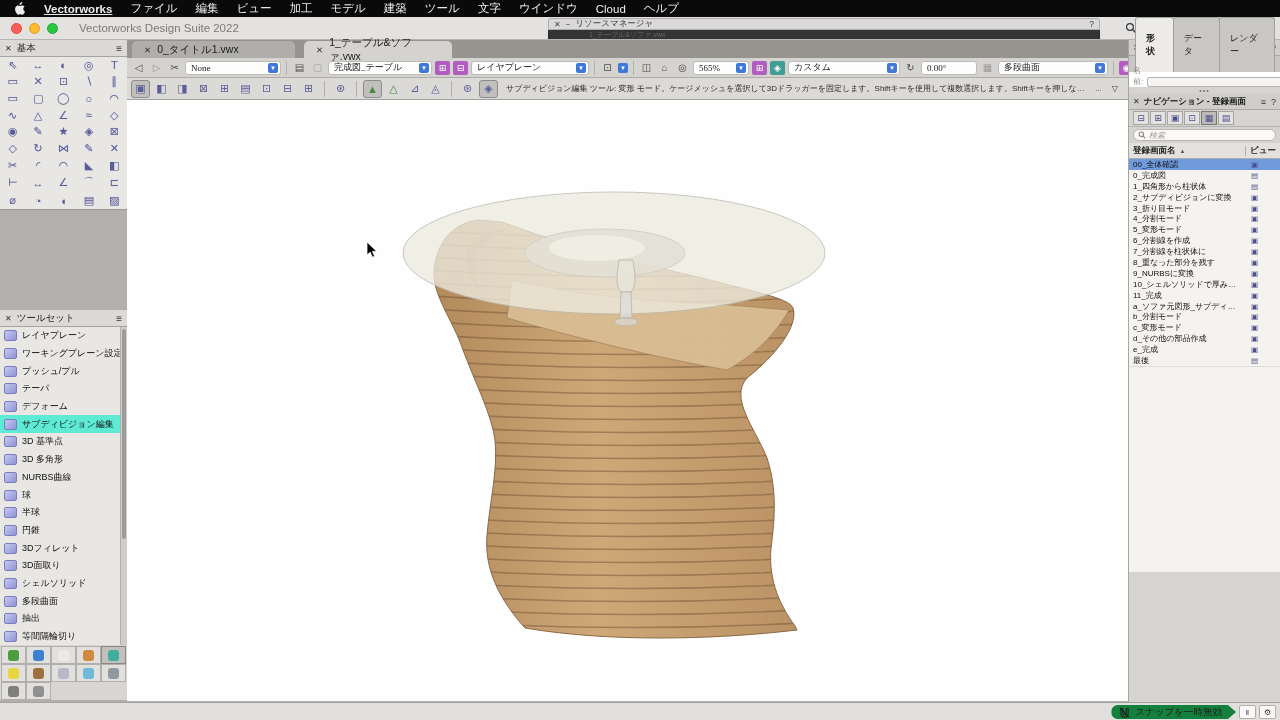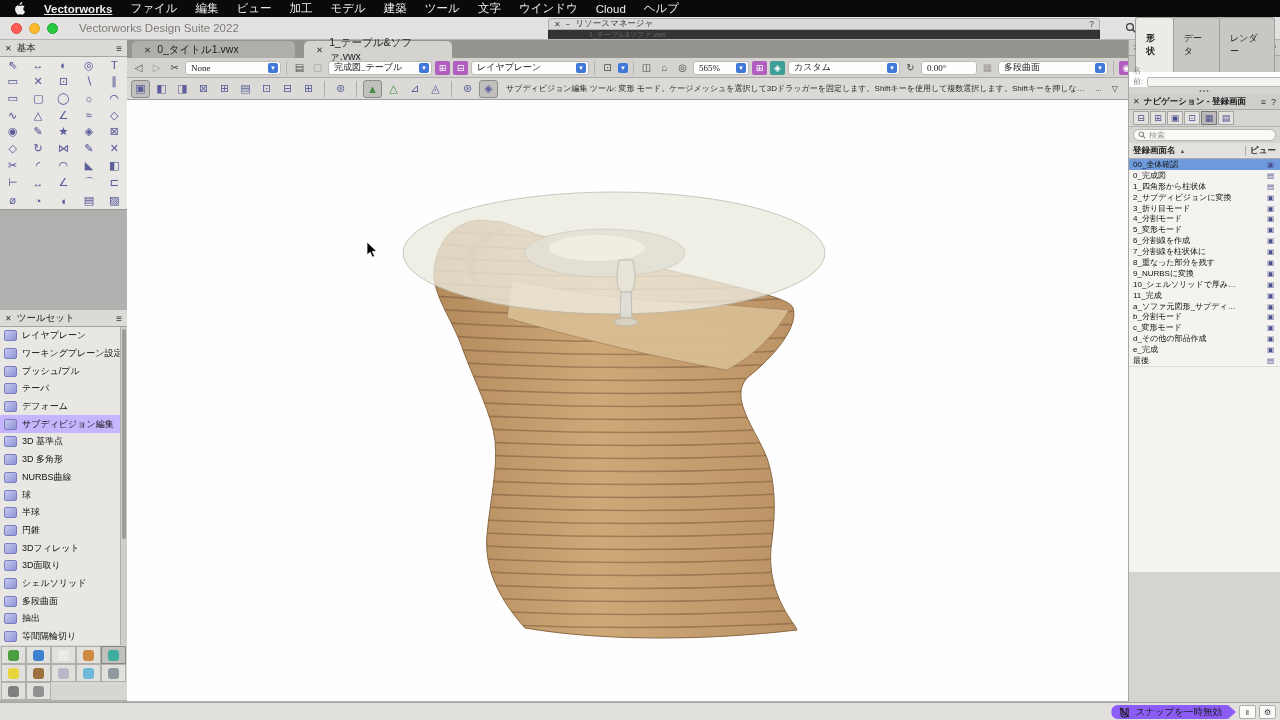--- a/index.html
+++ b/index.html
@@ -35,21 +35,21 @@
   .palette-hdr { height:17px; background:#dcdad7; border-bottom:1px solid #a6a4a2; display:flex; align-items:center; font-size:9.5px; color:#1c1c1c; padding:0 5px; }
   .palette-hdr .x { font-size:8px; margin-right:5px; color:#333; }
   .palette-hdr .burger { margin-left:auto; color:#333; font-size:10px; }
   .basic-body { background:#e9e7e4; height:153px; display:grid; grid-template-columns:repeat(5,1fr); border-bottom:1px solid #9a9896; }
   .btool { display:flex; align-items:center; justify-content:center; font-size:11px; color:#5a5e9a; }
   .btool span{ text-shadow:0 0 1px rgba(90,94,160,.25); }
 
   .toolset { position:absolute; left:0; top:270px; width:127px; }
   .ts-list { background:#e9e7e4; height:318px; overflow:hidden; position:relative; }
   .ts-item { height:17.7px; display:flex; align-items:center; font-size:9px; color:#111; padding-left:4px; gap:5px; white-space:nowrap; }
-  .ts-item.active { background:#c4b5fd; }
+  .ts-item.active { background:#5eead4; }
   .ts-item .tico { width:13px; height:11px; background:linear-gradient(135deg,#c6c9ee,#8e93d6); border:1px solid #7a7ec0; border-radius:2px; flex:none; }
   .ts-scroll { position:absolute; right:0; top:0; width:7px; height:318px; background:#cfcdca; border-left:1px solid #b0aeac; }
   .ts-thumb { position:absolute; left:1px; right:1px; top:2px; height:210px; background:#9e9c9a; border-radius:3px; }
   .cat-grid { background:#d8d6d3; padding:1px 0 0 1px; display:grid; grid-template-columns:repeat(5,25px); grid-auto-rows:18px; }
   .cat { border:1px solid #b2b0ae; background:#e2e0dd; display:flex; align-items:center; justify-content:center; }
   .cat.active { background:#c2c0bd; border-color:#8a8886; }
   .cat .dot { width:11px; height:11px; border-radius:3px; }
 
   
   .center { position:absolute; left:127px; top:40px; width:1001px; height:662px; }
@@ -88,36 +88,36 @@
   .oi-tab.active { background:#edebe7; font-weight:bold; }
   .oi-tab.idle { background:#c9c7c4; }
   .oi-body { background:#edebe7; height:290px; padding:4px 5px; font-size:8.5px; font-weight:bold; color:#1a1a1a; }
   .oi-name { background:#ffffff; height:15px; display:flex; align-items:flex-end; gap:4px; padding:0 4px; font-size:8px; color:#8a8886; }
   .oi-name input { flex:1; height:10px; border:1px solid #b8b6b4; background:#f6f4f0; border-radius:2px; }
   .rp-handle { height:7px; display:flex; align-items:center; justify-content:center; color:#777; font-size:7px; letter-spacing:1px; background:#d6d4d1; }
 
   .nav-icons { height:17px; background:#d6d4d1; border-bottom:1px solid #b4b2b0; display:flex; align-items:center; padding:0 4px; gap:1px; }
   .nav-ic { width:16px; height:14px; border:1px solid #a8a6a4; background:#e4e2de; display:flex; align-items:center; justify-content:center; font-size:9px; color:#4a4e8e; }
   .nav-ic.active { background:#bcbab6; border-color:#777; }
-  .nav-search { height:16px; display:flex; align-items:center; padding:0 4px; background:#d6d4d1; }
+  .nav-search { height:16px; display:flex; align-items:center; padding:0 4px; background:#d6d4d1;font-style:italic; }
   .nav-search .field { flex:1; height:12px; background:#fbfaf8; border:1px solid #b8b6b4; border-radius:6px; display:flex; align-items:center; font-size:8px; color:#9a9896; padding:0 4px; gap:3px; }
   .nav-cols { height:16px; background:#e3e1dd; border-bottom:1px solid #aeacaa; display:flex; align-items:center; font-size:8.5px; font-weight:bold; color:#222; padding:0 4px; }
   .nav-cols .sort { margin-left:4px; font-size:6px; color:#555; }
   .nav-cols .csep { width:1px; height:10px; background:#b0aeac; margin:0 4px; margin-left:auto; }
   .nav-list { background:#f5f3ef; height:207px; overflow:hidden; }
-  .nv-row { height:10.9px; display:flex; align-items:center; font-size:8px; color:#111; padding:0 6px 0 4px; white-space:nowrap; }
+  .nv-row { height:10.9px; display:flex; align-items:center; font-size:8px; color:#111; padding:0 22px 0 4px; white-space:nowrap; }
   .nv-row.sel { background:#6f9bdc; }
   .nv-row .vic { margin-left:auto; font-size:7.5px; color:#4a4e8e; }
   .nav-rest { background:#f5f3ef; height:206px; border-top:1px solid #e0ded9; }
 
   
   .statusbar { position:absolute; left:0; top:702px; width:1280px; height:18px; background:#e2e0dc; border-top:1px solid #a6a4a2; display:flex; align-items:center; font-size:9px; color:#222; }
   .statusbar .help { margin-left:8px; }
   .snap-wrap { position:absolute; right:4px; top:2px; display:flex; align-items:center; gap:3px; }
-  .snap-banner { height:14px; background:#8b5cf6; clip-path:polygon(0 0,calc(100% - 8px) 0,100% 50%,calc(100% - 8px) 100%,0 100%); display:flex; align-items:center; font-size:9.5px; color:#1a1a1a; padding:0 14px 0 8px; gap:5px; border-radius:7px 0 0 7px; }
+  .snap-banner { height:14px; background:#15803d; clip-path:polygon(0 0,calc(100% - 8px) 0,100% 50%,calc(100% - 8px) 100%,0 100%); display:flex; align-items:center; font-size:9.5px; color:#1a1a1a; padding:0 14px 0 8px; gap:5px; border-radius:7px 0 0 7px; }
   .sbtn { width:17px; height:14px; background:#fbfaf8; border:1px solid #b0aeac; border-radius:2px; display:flex; align-items:center; justify-content:center; font-size:8px; color:#333; }
 
   
   .cursor { position:absolute; z-index:60; }
 </style>
 </head>
 <body>
 
 <div id="app">
 

